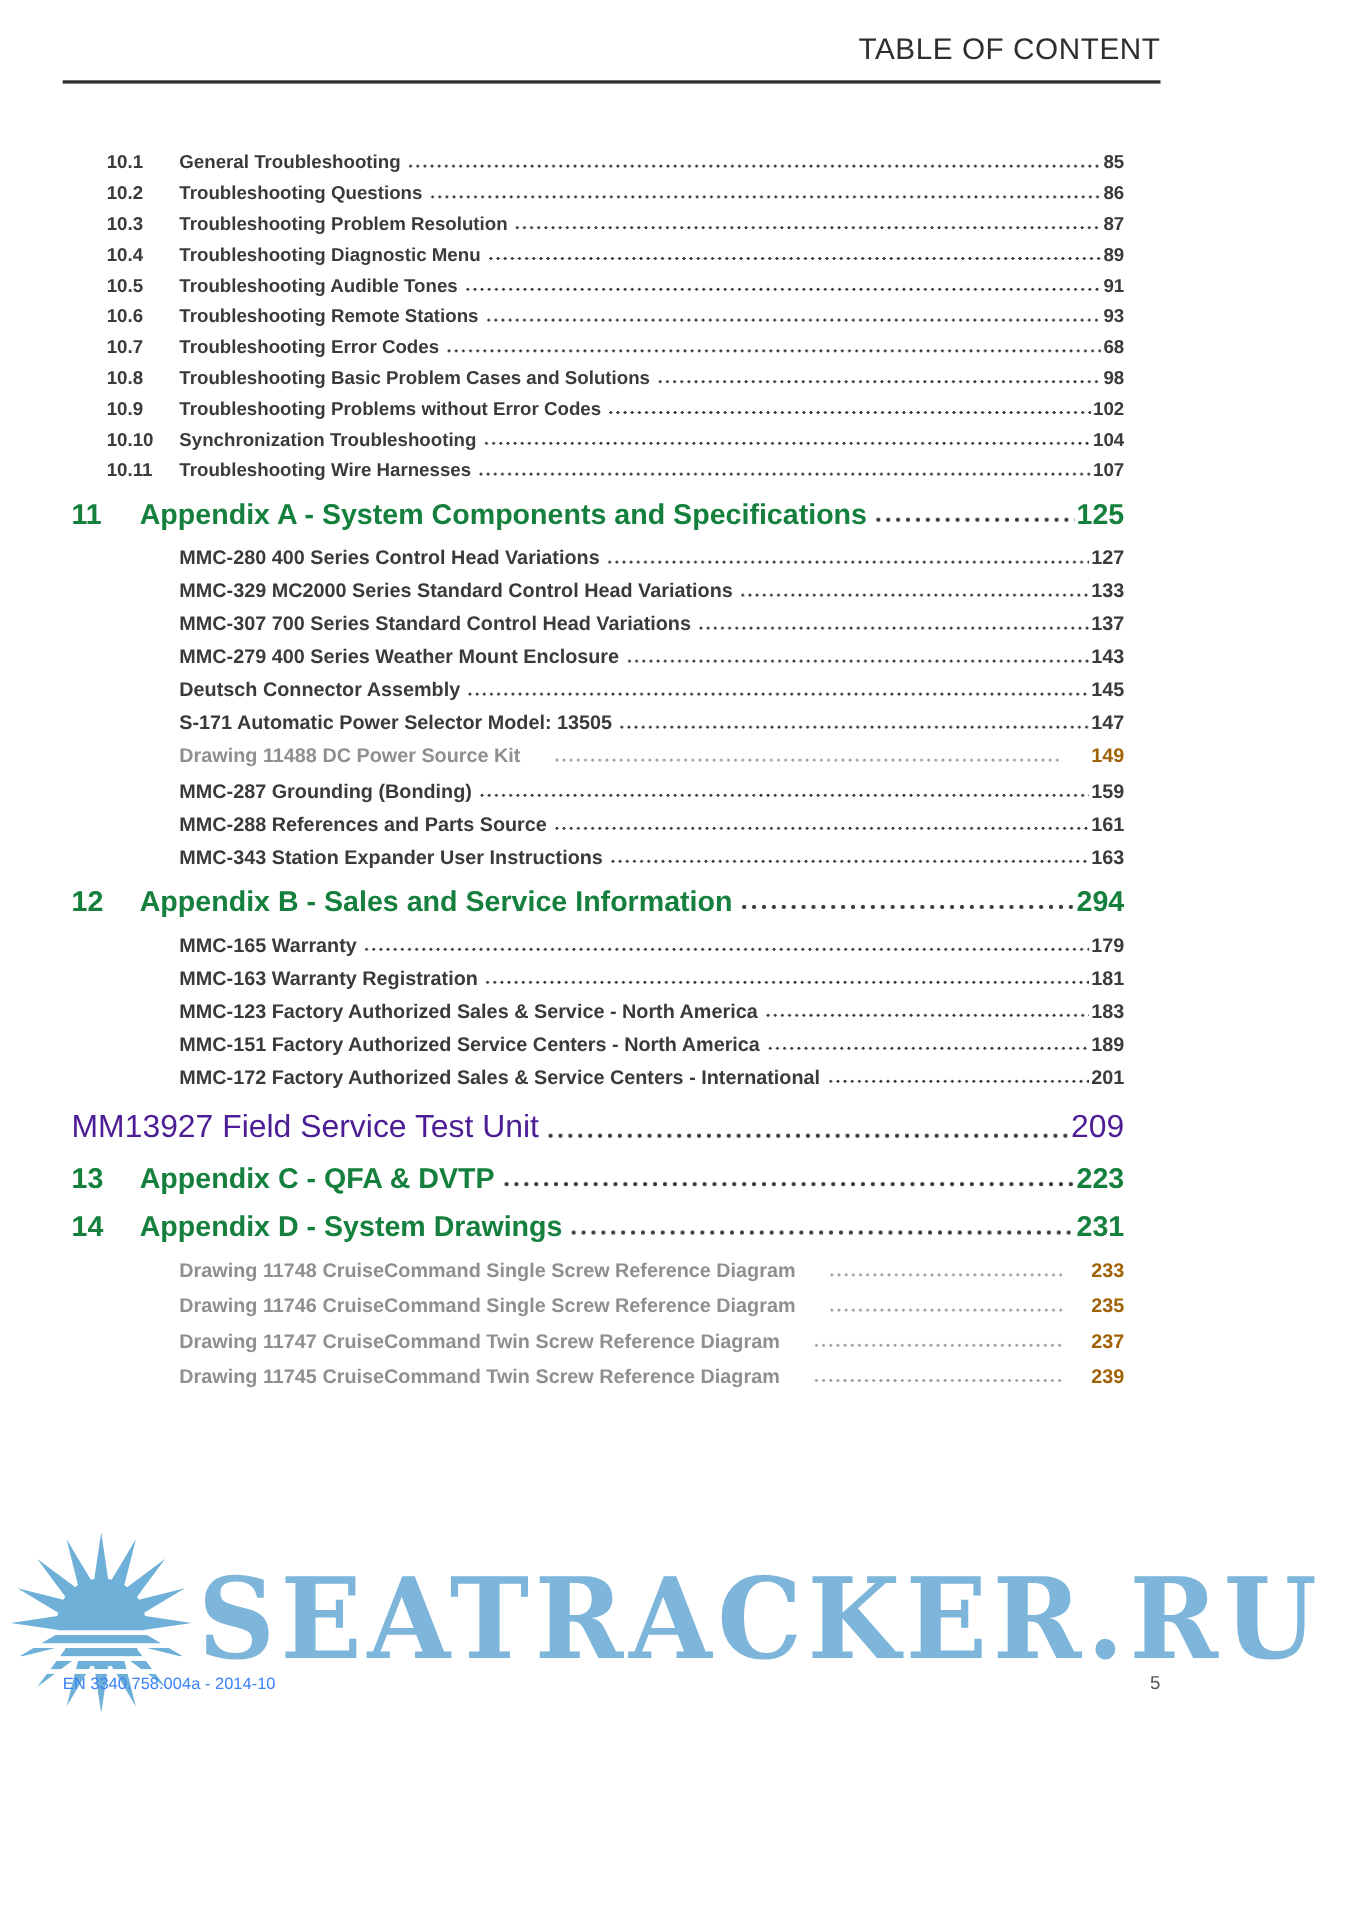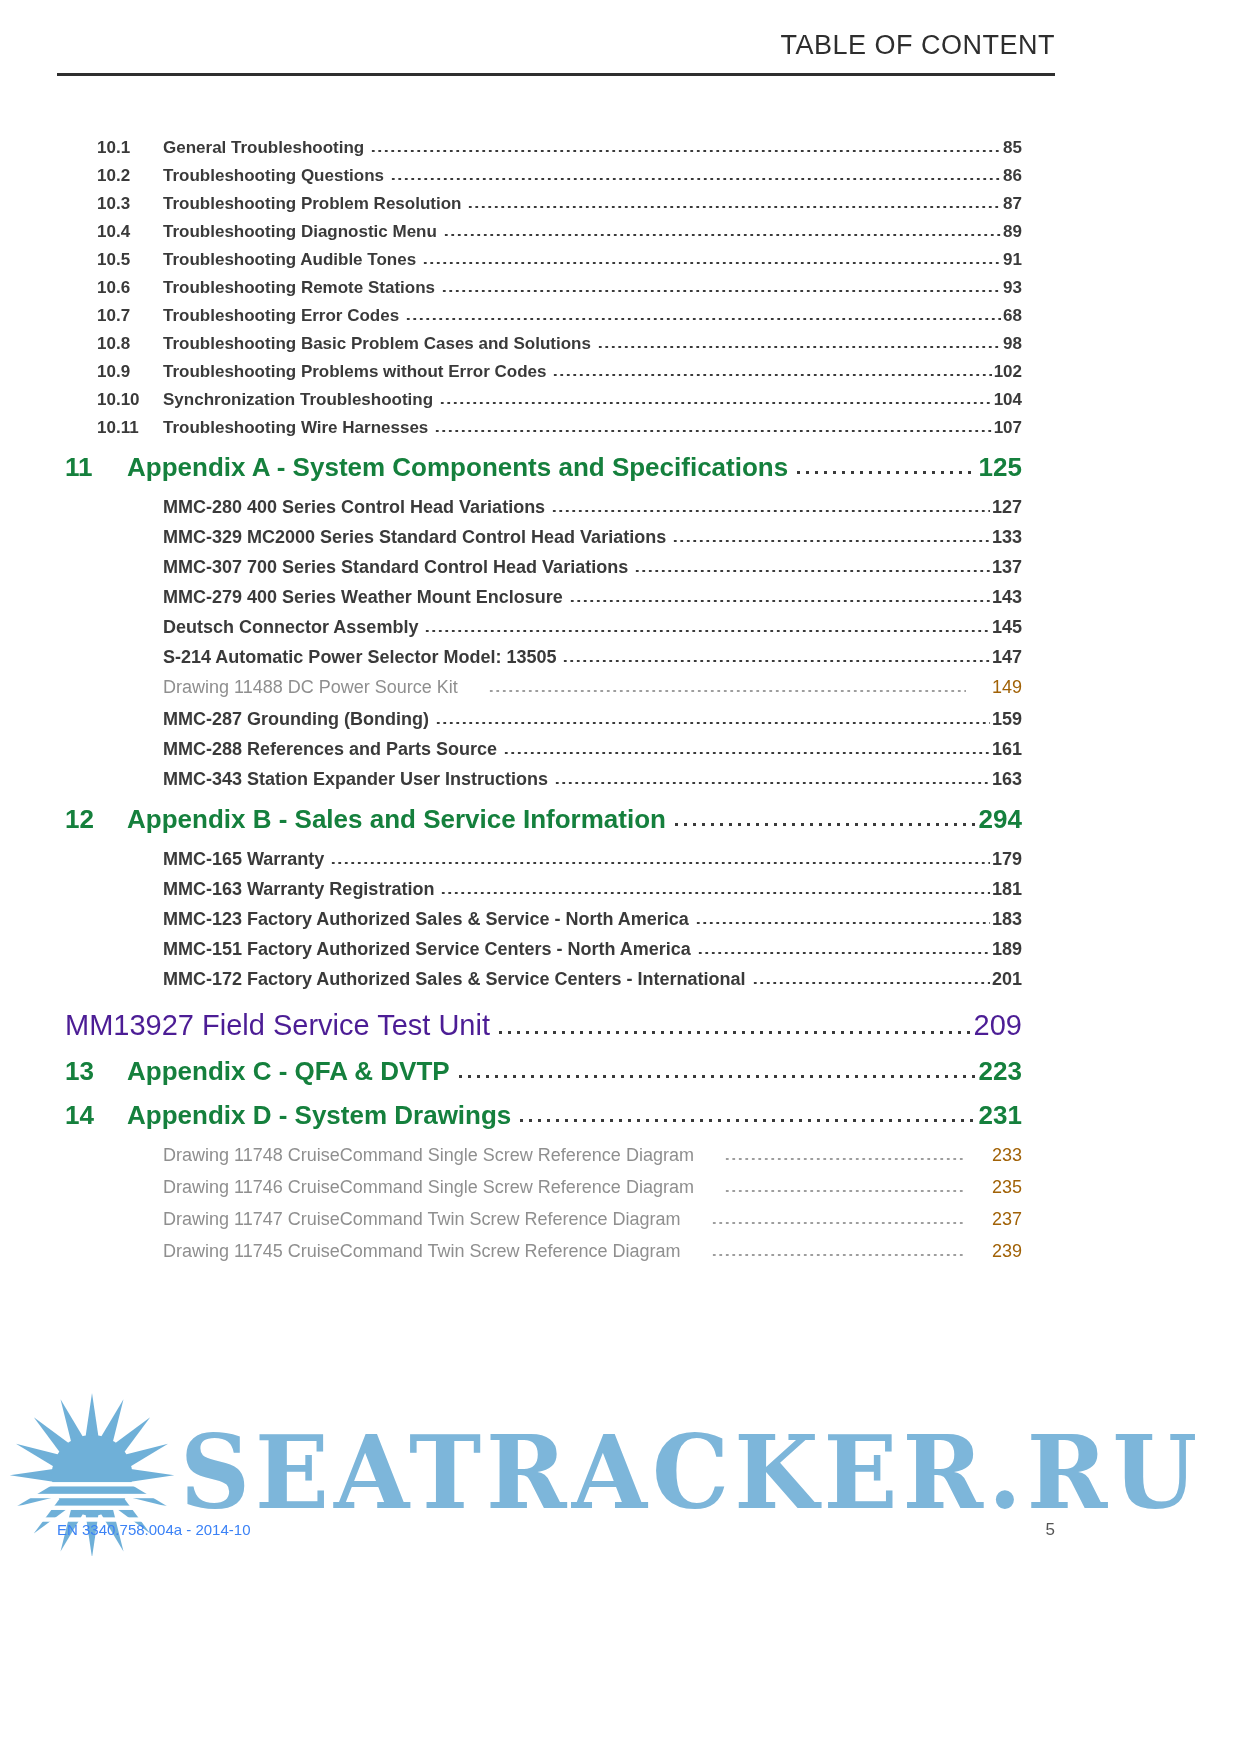--- a/index.html
+++ b/index.html
@@ -38,21 +38,21 @@
     background-repeat:repeat-x;
     background-position:left bottom;
     min-width:20px;
   }
 
   .entry { font-size:17px; font-weight:bold; line-height:20px; margin-bottom:8px; padding-left:32px; }
   .entry .num { width:66px; }
 
   .sub, .subgray { font-size:18px; line-height:22px; margin-bottom:8px; padding-left:98px; }
   .sub { font-weight:bold; }
-  .subgray { font-weight:normal; color:#8f8f8f; margin-top:2px; margin-bottom:10px;gap:24px; }
+  .subgray { font-weight:bold; color:#8f8f8f; margin-top:2px; margin-bottom:10px;gap:24px; }
   .subgray .leader {
     background-image: radial-gradient(circle, #9e9e9e 1.3px, transparent 1.5px);
   }
   .subgray .pagenum { color:#a16207; }
 
   .heading { font-size:26px; font-weight:bold; line-height:30px; margin:14px 0; color:#15803d; }
   .heading .num { width:62px; }
   .heading .leader, .big .leader {
     background-image: radial-gradient(circle, #3a3a3a 1.8px, transparent 2px);
     background-size:9px 9px;
@@ -196,21 +196,21 @@
         <span class="title">MMC-279 400 Series Weather Mount Enclosure</span>
         <span class="leader"></span>
         <span class="pagenum">143</span>
       </div>
       <div class="row sub">
         <span class="title">Deutsch Connector Assembly</span>
         <span class="leader"></span>
         <span class="pagenum">145</span>
       </div>
       <div class="row sub">
-        <span class="title">S-214 Automatic Power Selector Model: 13505</span>
+        <span class="title">S-171 Automatic Power Selector Model: 13505</span>
         <span class="leader"></span>
         <span class="pagenum">147</span>
       </div>
       <div class="row subgray">
         <span class="title">Drawing 11488 DC Power Source Kit</span>
         <span class="leader"></span>
         <span class="pagenum">149</span>
       </div>
       <div class="row sub">
         <span class="title">MMC-287 Grounding (Bonding)</span>

